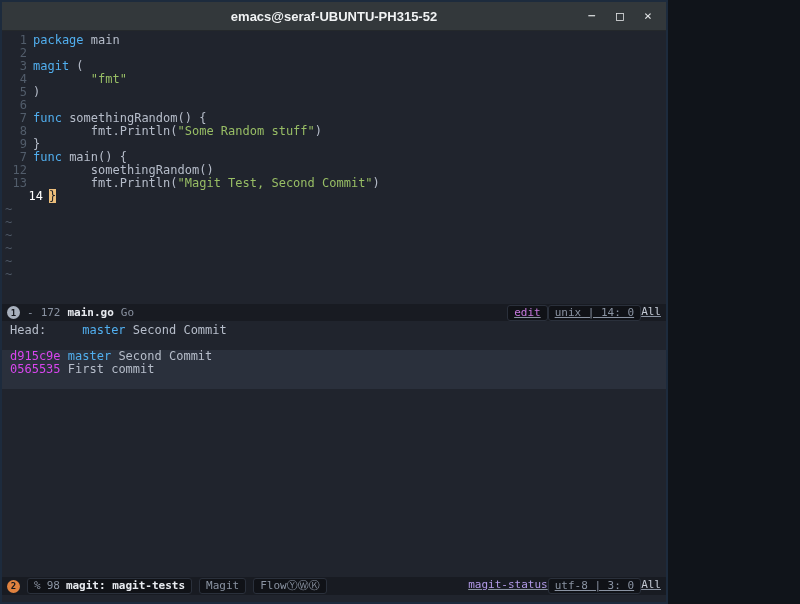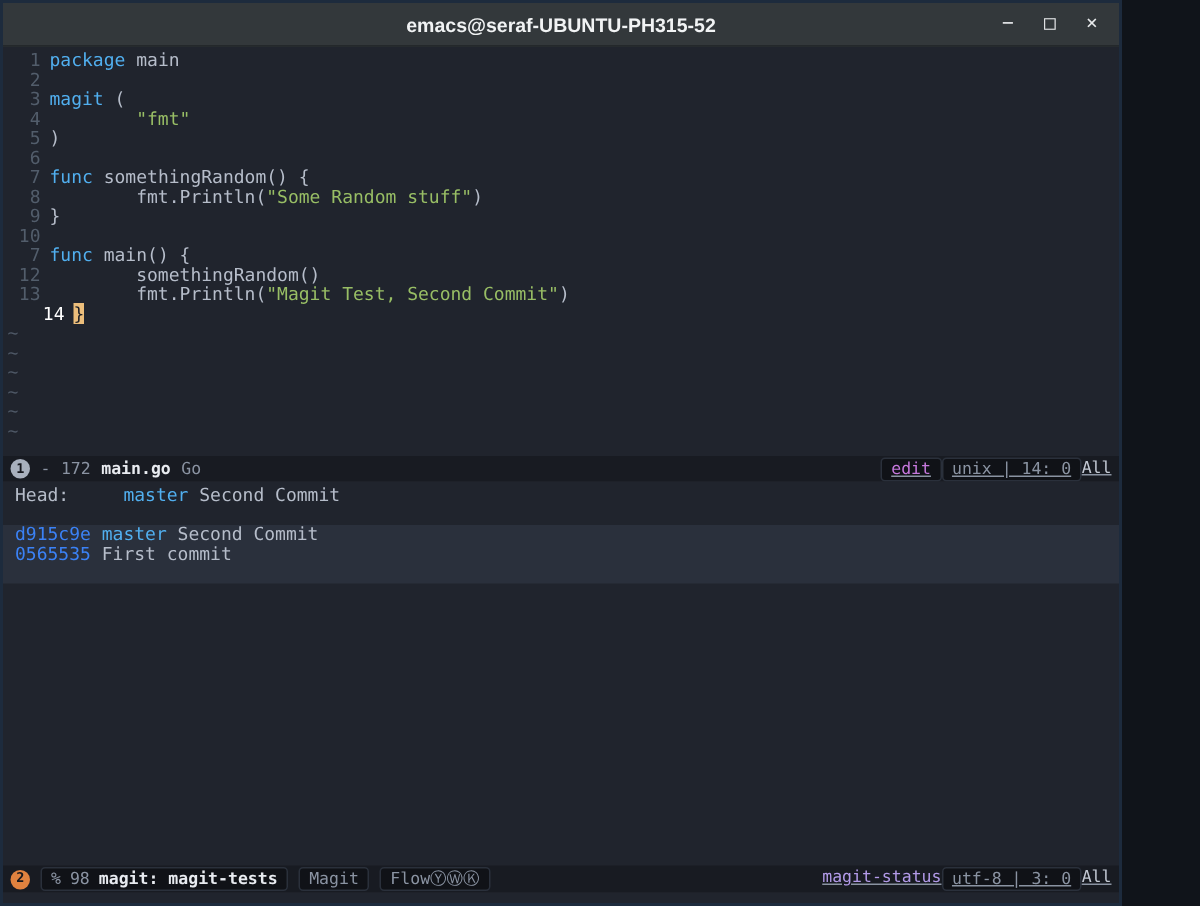--- a/index.html
+++ b/index.html
@@ -1,16 +1,16 @@
 <!DOCTYPE html>
 <html><head>
 <meta charset="utf-8">
 <style>
   html,body{margin:0;padding:0;width:800px;height:604px;background:#10141a;overflow:hidden;}
-  .frame{width:748px;height:604px;box-sizing:border-box;border:2px solid #1d2b3d;display:flex;flex-direction:column;background:#20242d;font-family:"DejaVu Sans Mono",monospace;}
+  .frame{width:668px;height:604px;box-sizing:border-box;border:2px solid #1d2b3d;display:flex;flex-direction:column;background:#20242d;font-family:"DejaVu Sans Mono",monospace;}
   
   .titlebar{height:28px;flex:none;background:#33383b;border-bottom:1px solid #24282b;position:relative;display:flex;align-items:center;justify-content:center;}
   .title{color:#f1f3f4;font-family:"Liberation Sans",sans-serif;font-size:13px;font-weight:600;}
   .controls{position:absolute;right:10px;top:0;height:28px;display:flex;align-items:center;gap:12px;color:#e8eaec;}
   .wbtn{width:16px;text-align:center;cursor:default;font-size:13px;line-height:28px;}
   
   .code-window{height:270px;flex:none;padding-top:3px;overflow:hidden;background:#20242d;}
   .code-line{display:flex;height:13px;line-height:13px;font-size:12px;}
   .ln{flex:none;width:25px;text-align:right;margin-right:6px;color:#525d6b;}
   .ln-cur{color:#ffffff;margin-left:16px;}
@@ -32,21 +32,21 @@
   .ml-buffer{color:#e8ebf0;font-weight:bold;}
   .ml-box{background:#101217;border:1px solid #2a303b;border-radius:3px;padding:1px 6px;line-height:12px;display:inline-flex;gap:6px;align-items:center;}
   .purple{color:#c678dd;}
   .ml-violet{color:#b29ae8;}
   .ml-right{margin-left:auto;display:flex;align-items:flex-start;gap:0;text-decoration:underline;}
   .ml-all{color:#c3c9d4;}
   
   .magit-window{height:253px;flex:none;padding-top:3px;font-size:12px;background:#20242d;overflow:hidden;}
   .magit-line{height:13px;line-height:13px;white-space:pre;padding-left:8px;color:#b6bdca;}
   .section-heading{color:#51afef;font-weight:bold;}
-  .hash{color:#3b82f6;}
+  .hash{color:#d946ef;}
   .branch{color:#51afef;}
   .msg{color:#b6bdca;}
   .highlight{background:#2a303c;}
   
   .echo-area{flex:1;background:#20242d;}
 </style>
 </head>
 <body>
 
 <div class="frame">
@@ -90,24 +90,20 @@
           <span class="ln">7</span>
           <span class="lc"><span class="kw">func</span><span class="fn"> somethingRandom</span><span class="fg">() {</span></span>
         </div>
         <div class="code-line">
           <span class="ln">8</span>
           <span class="lc"><span class="fg">        fmt.</span><span class="fn">Println</span><span class="fg">(</span><span class="str">"Some Random stuff"</span><span class="fg">)</span></span>
         </div>
         <div class="code-line">
           <span class="ln">9</span>
           <span class="lc"><span class="fg">}</span></span>
-        </div>
-        <div class="code-line">
-          <span class="ln">10</span>
-          <span class="lc"></span>
         </div>
         <div class="code-line">
           <span class="ln">7</span>
           <span class="lc"><span class="kw">func</span><span class="fn"> main</span><span class="fg">() {</span></span>
         </div>
         <div class="code-line">
           <span class="ln">12</span>
           <span class="lc"><span class="fg">        somethingRandom()</span></span>
         </div>
         <div class="code-line">

